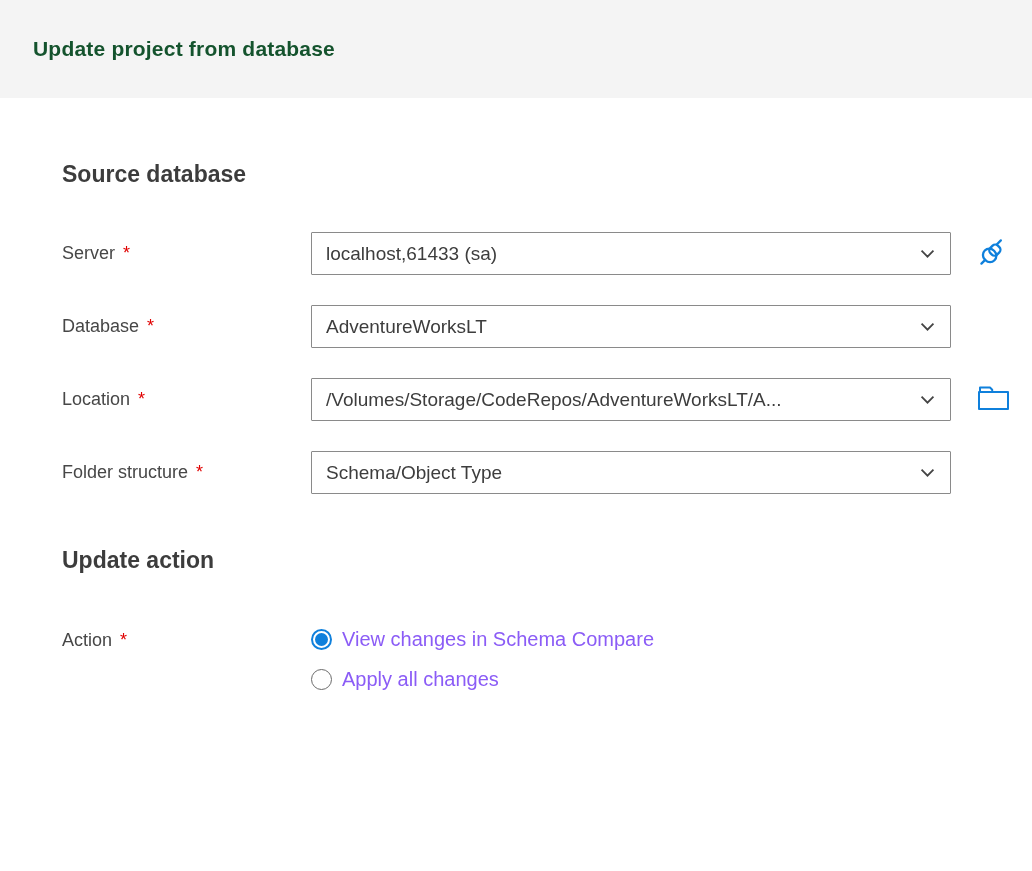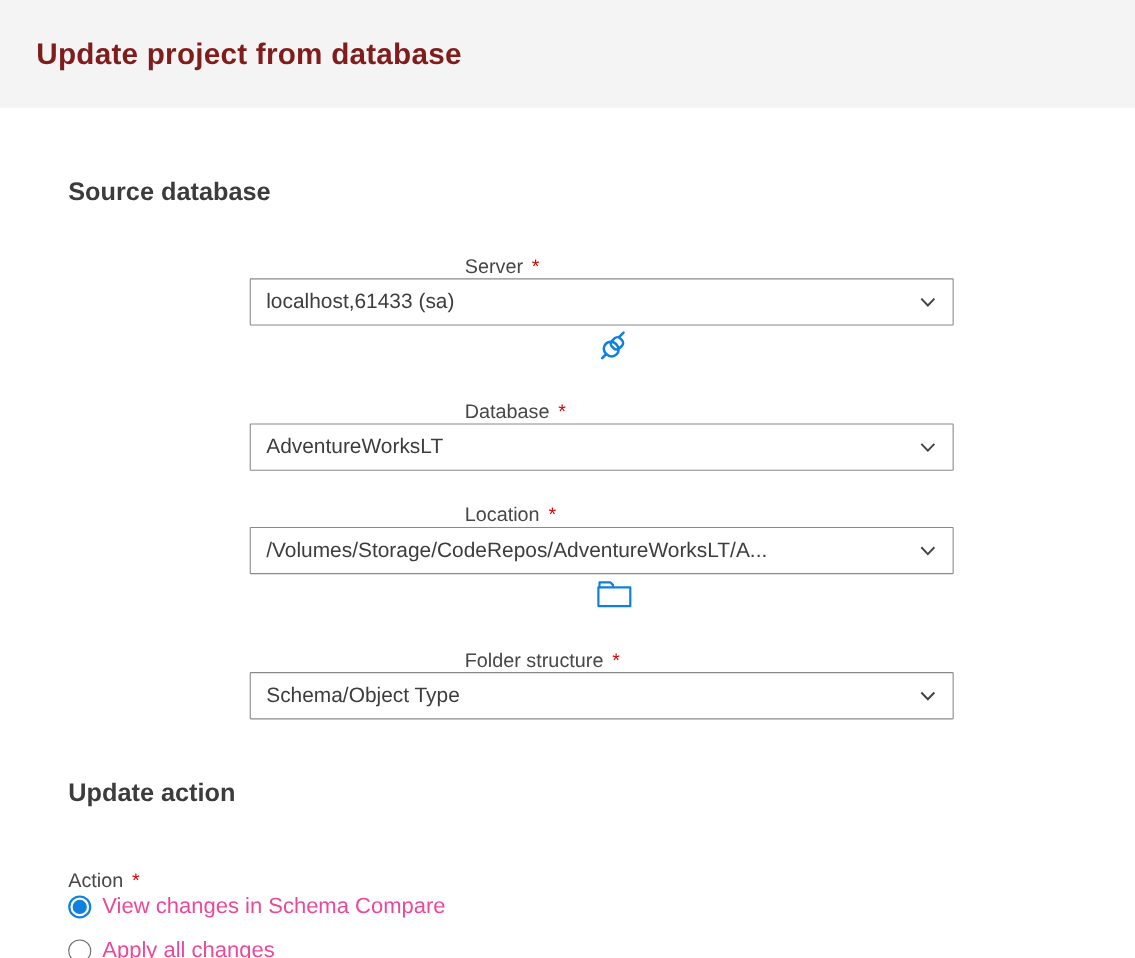--- a/index.html
+++ b/index.html
@@ -23,42 +23,41 @@
     position: relative;
   }
   .header {
     height: 98px;
     background: var(--header_bg);
     display: flex;
     align-items: center;
     padding: 0 33px;
   }
   .header h1 {
-    font-size: 27px;
+    font-size: 21px;
     font-weight: 700;
-    color: #7f1d1d;
+    color: #14532d;
     letter-spacing: 0.2px;
   }
   .content {
     padding: 0 0 0 62px;
   }
   .section-heading {
     font-size: 23px;
     font-weight: 700;
     color: #3c3c3c;
     line-height: 28px;
   }
   .section-heading.first { margin-top: 62px; margin-bottom: 44px; }
   .section-heading.second { margin-top: 60px; margin-bottom: 47px; }
   .section-heading.third { margin-top: 52px; margin-bottom: 53px; }
   .field-row {
     display: flex;
     align-items: center;
     margin-bottom: 30px;
-    flex-direction: column;
   }
   .field-row.top { align-items: flex-start; margin-bottom: 0; }
   .field-label {
     width: 249px;
     font-size: 18px;
     color: #474747;
     flex-shrink: 0;
   }
   .field-row.top .field-label { line-height: 24px; padding-top: 1px; }
   .req {
@@ -120,21 +119,21 @@
   .radio-circle.selected { border: 2.5px solid var(--accent); }
   .radio-circle.selected::after {
     content: "";
     position: absolute;
     inset: 2px;
     border-radius: 50%;
     background: var(--accent);
   }
   .radio-label {
     font-size: 20px;
-    color: #ec4899;
+    color: #8b5cf6;
     margin-left: 10px;
     white-space: nowrap;
   }
 </style>
 </head>
 <body>
 
 <div class="app">
 
   <div class="header">

